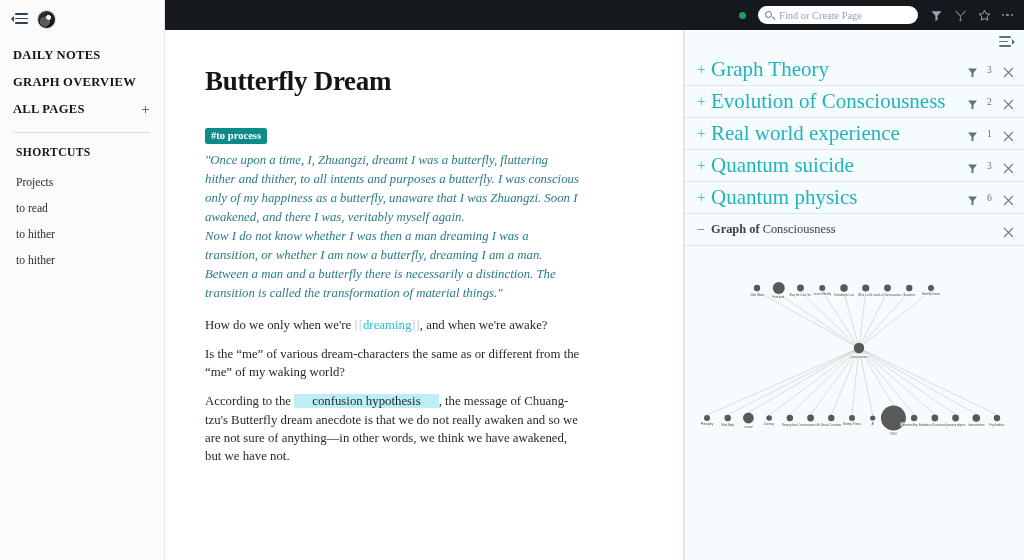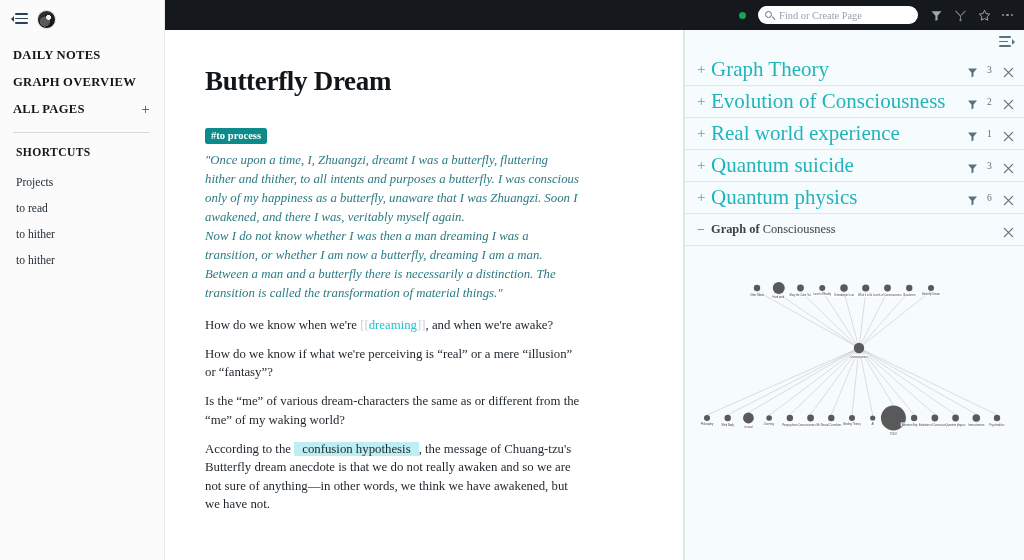--- a/index.html
+++ b/index.html
@@ -100,21 +100,21 @@
   }
   .quote {
     color:#2a7b84; font-style:italic; font-size:12.8px; line-height:1.48;
     margin-bottom:13px;
   }
   .para {
     font-size:12.8px; line-height:1.43; color:#1d252c; margin-bottom:11px;
   }
   .wikilink { color:#23c2d4; }
   .brackets { color:#c8d0d6; }
-  .hl { background:#bdeef4; padding:0 8px; }
+  .hl { background:#bdeef4; padding:0 18px; }
 
   
   .right {
     width:340px; min-width:340px; height:530px;
     background:#f6fcfd;
     border-left:1px solid #dfe9ea;
     padding:0; overflow:hidden; position:relative;
   }
   .r-head { height:24px; display:flex; align-items:center; justify-content:flex-end; padding-right:10px; }
   .r-toggle { width:15px; height:12px; position:relative; cursor:pointer; display:block; }
@@ -240,23 +240,22 @@
         <div class="art-inner">
           <h1 class="page-title">Butterfly Dream</h1>
 
           <span class="tag">#to process</span>
 
           <div class="quote">
             <div>"Once upon a time, I, Zhuangzi, dreamt I was a butterfly, fluttering hither and thither, to all intents and purposes a butterfly. I was conscious only of my happiness as a butterfly, unaware that I was Zhuangzi. Soon I awakened, and there I was, veritably myself again.</div>
             <div>Now I do not know whether I was then a man dreaming I was a transition, or whether I am now a butterfly, dreaming I am a man. Between a man and a butterfly there is necessarily a distinction. The transition is called the transformation of material things."</div>
           </div>
 
-          <p class="para"><span>How do we know when we're </span><span class="brackets">[[</span><span class="wikilink">dreaming</span><span class="brackets">]]</span><span>, and when we're awake?</span></p>
-
-          <p class="para">How do we know if what we're perceiving is “real” or a mere “illusion” or “fantasy”?</p>
+          <p class="para"><span>How do we only when we're </span><span class="brackets">[[</span><span class="wikilink">dreaming</span><span class="brackets">]]</span><span>, and when we're awake?</span></p>
+
           <p class="para">Is the “me” of various dream-characters the same as or different from the “me” of my waking world?</p>
 
           <p class="para"><span>According to the </span><span class="hl">confusion hypothesis</span><span>, the message of Chuang-tzu's Butterfly dream anecdote is that we do not really awaken and so we are not sure of anything—in other words, we think we have awakened, but we have not.</span></p>
 
           
         </div>
       </main>
 
       <aside class="right">
         <div class="r-head">

